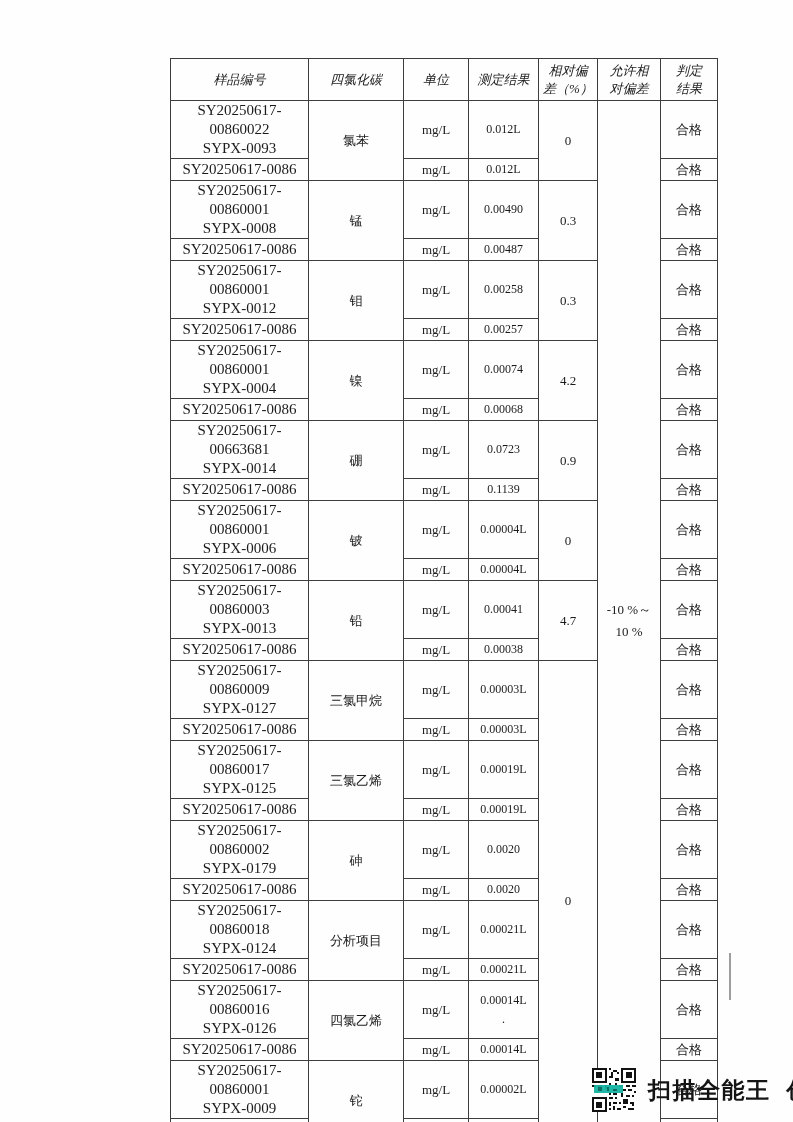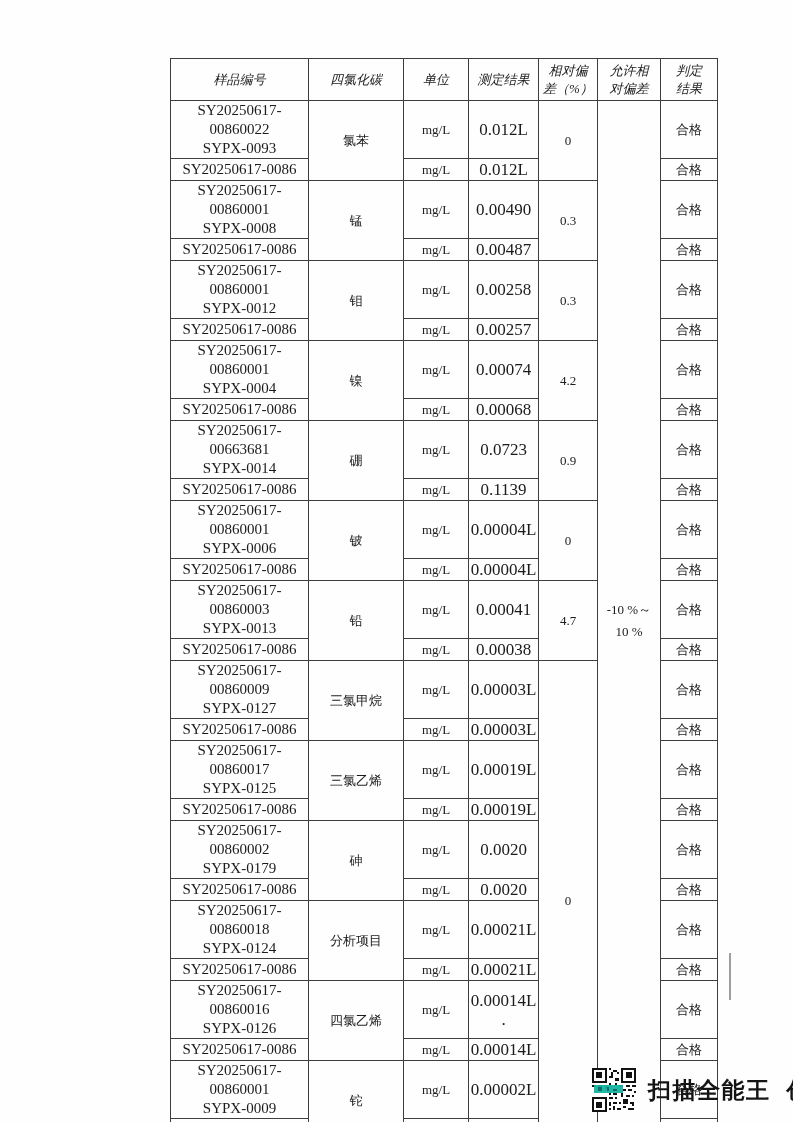--- a/index.html
+++ b/index.html
@@ -20,21 +20,21 @@
     border:1px solid #3d3d3d;
     text-align:center; vertical-align:middle;
     padding:0 1px; font-size:13px; font-weight:normal;
     white-space:pre-line; line-height:19px; color:#1b1b1b;
     overflow:hidden;
   }
   .results thead tr{height:42px;font-style:italic;}
   .results tr.row-a{height:44px;}
   .results tr.row-b{height:22px;}
   .results th{line-height:18px;}
-  td.result-cell{font-size:17px;}
+  td.result-cell{font-size:12px;}
   td.sample-id-cell{font-size:15px; letter-spacing:0;}
   td.relative-deviation-cell, td.allowed-deviation-cell{line-height:22px;}
 
   .scan-line{
     position:absolute; left:729px; top:953px; width:2px; height:47px;
     background:#7d7d7d; opacity:.75;
   }
 
   .footer{position:absolute; left:592px; top:1068px; display:flex; align-items:center;}
   .qr{width:44px; height:44px; display:block;}

